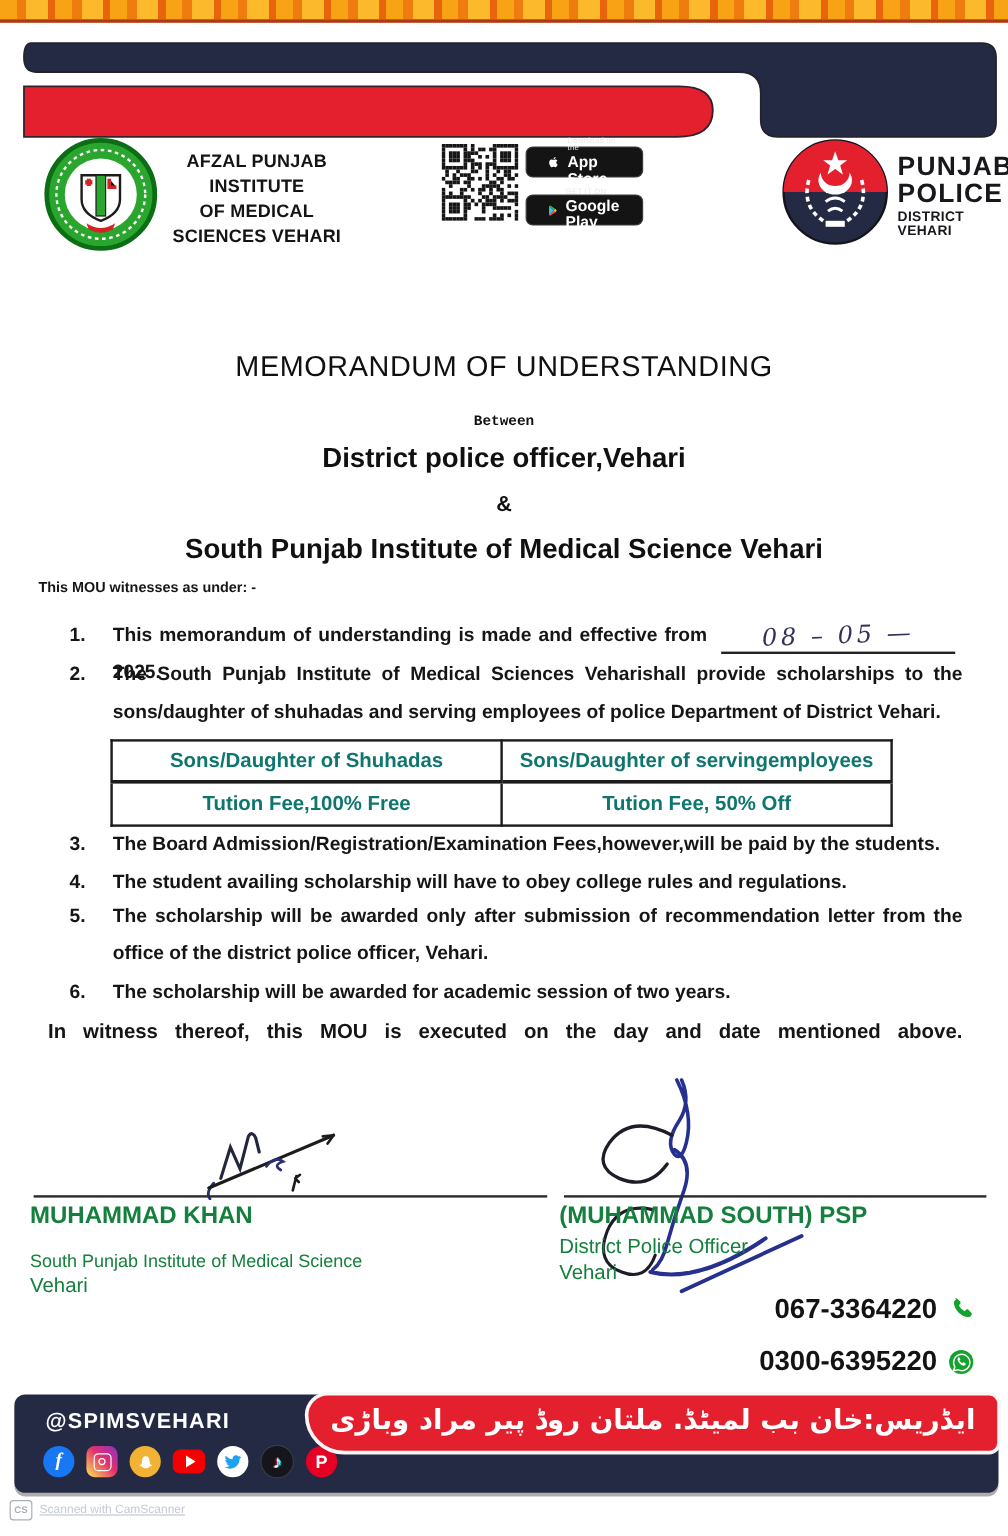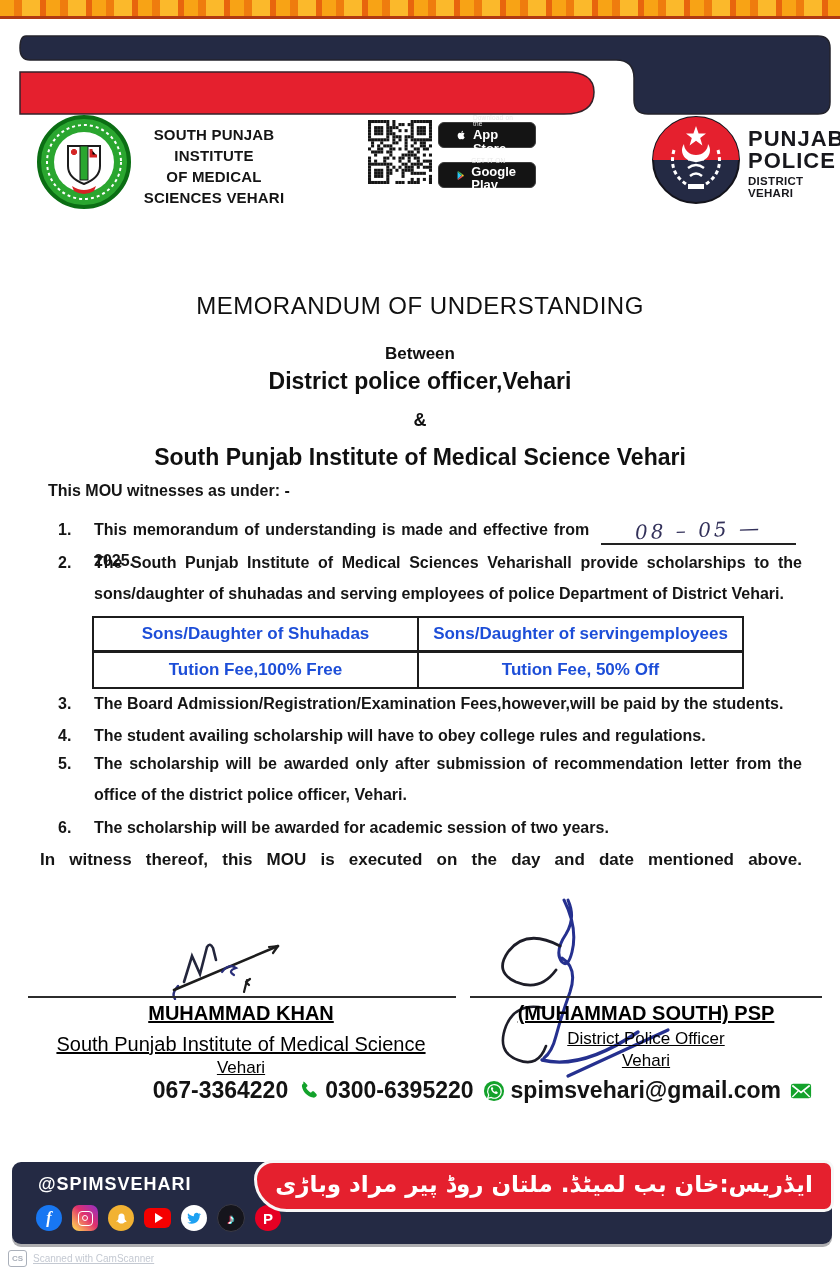--- a/index.html
+++ b/index.html
@@ -24,63 +24,63 @@
   .badge .nm{font-size:13px;font-weight:700;}
   .badge1{top:122px;} .badge2{top:162px;}
   .police-logo{position:absolute;left:650px;top:114px;width:92px;height:92px;}
   .police-name{position:absolute;left:748px;top:128px;line-height:1;}
   .police-name .l1{font-size:22px;font-weight:800;letter-spacing:1px;color:#17171c;}
   .police-name .l3{font-size:11.5px;font-weight:700;margin-top:4px;color:#17171c;letter-spacing:.3px;}
 
   
   .t-center{position:absolute;left:0;right:0;text-align:center;color:#101010;}
   .title{top:292px;font-size:24px;font-weight:400;letter-spacing:.5px;}
-  .between{top:344px;font-size:17px;font-weight:700;}
+  .between{top:344px;font-size:12px;font-weight:700;font-family:Liberation Mono, monospace;}
   .party1{top:368px;font-size:23px;font-weight:700;}
   .amp{top:410px;font-size:18px;font-weight:700;}
   .party2{top:444px;font-size:23px;font-weight:700;}
-  .intro{position:absolute;left:48px;top:482px;font-size:16px;font-weight:800;}
+  .intro{position:absolute;left:32px;top:482px;font-size:12px;font-weight:800;}
 
   
   .item{position:absolute;left:58px;right:38px;display:flex;font-size:16px;font-weight:700;line-height:31px;}
   .item .n{width:36px;flex:0 0 36px;}
   .item .tx{flex:1;text-align:justify;}
   .i1{top:514px;} .i2{top:547px;} .i3{top:688px;} .i4{top:720px;} .i5{top:748px;} .i6{top:812px;}
   .hand-line{display:inline-block;border-bottom:2px solid #222;min-width:195px;text-align:center;
     vertical-align:bottom;line-height:22px;margin:0 6px;}
   .hand{font-family:"DejaVu Serif",serif;font-style:italic;font-size:20px;font-weight:400;
     color:#33315a;letter-spacing:3px;display:inline-block;transform:rotate(-2deg);}
 
   
   .fee-table{position:absolute;left:92px;top:616px;width:652px;border-collapse:collapse;
-    font-size:17px;font-weight:700;color:#1d4ed8;}
+    font-size:17px;font-weight:700;color:#0f766e;}
   .fee-table td,.fee-table th{border:2px solid #1c1c1c;text-align:center;padding:0;}
   .fee-table th{height:32px;border-bottom:3px solid #1c1c1c;}
   .fee-table td{height:34px;}
 
   .closing{position:absolute;left:40px;right:38px;top:850px;font-size:17px;font-weight:700;
     text-align:justify;text-align-last:justify;}
 
   
   .sig-line{position:absolute;border-top:2.5px solid #2c2c2c;height:0;top:996px;}
   .sig-line.left{left:28px;width:428px;}
   .sig-line.right{left:470px;width:352px;}
-  .sig-block{position:absolute;text-align:center;color:#000000;text-decoration:underline;}
+  .sig-block{position:absolute;text-align:left;color:#15803d;}
   .sig-block.left{left:25px;top:1002px;width:432px;}
   .sig-block.right{left:466px;top:1002px;width:360px;}
   .sig-name{font-size:20px;font-weight:800;}
   .sig-role{font-size:17px;margin-top:4px;}
-  .sig-org{font-size:20px;margin-top:8px;}
+  .sig-org{font-size:15px;margin-top:18px;}
   .sig-city{font-size:17px;margin-top:2px;}
   .sig-ink{position:absolute;pointer-events:none;}
   .ink-left{left:160px;top:920px;width:160px;height:80px;}
   .ink-right{left:472px;top:898px;width:250px;height:190px;}
 
   
-  .contact{position:absolute;right:28px;top:1078px;display:flex;flex-direction:row;gap:6px;}
+  .contact{position:absolute;right:28px;top:1078px;display:flex;flex-direction:column;gap:19px;}
   .c-row{display:flex;justify-content:flex-end;align-items:center;gap:9px;height:25px;
     font-size:23px;font-weight:800;color:#131313;}
   .c-icon{width:22px;height:22px;flex:0 0 22px;}
 
   
   .footer{position:absolute;left:12px;right:8px;top:1162px;height:82px;
     background:var(--navy,#242a44);border-radius:9px;box-shadow:0 3px 0 rgba(20,20,30,.35);}
   .handle{position:absolute;left:26px;top:12px;color:#fff;font-size:18px;font-weight:800;letter-spacing:1px;}
   .socials{position:absolute;left:24px;top:42px;display:flex;gap:10px;align-items:center;}
   .s-icon{width:26px;height:26px;border-radius:50%;display:flex;align-items:center;justify-content:center;
@@ -126,21 +126,21 @@
     <circle cx="48" cy="48" r="37" fill="none" stroke="#ffffff" stroke-width="2" stroke-dasharray="3 3"></circle>
     <circle cx="48" cy="48" r="30" fill="#ffffff"></circle>
     <path d="M32 32 h32 v20 q0 12 -16 18 q-16 -6 -16 -18 Z" fill="#fff" stroke="#1c1c1c" stroke-width="2"></path>
     <rect x="44" y="32" width="8" height="34" fill="#2aa62f" stroke="#1c1c1c" stroke-width="1"></rect>
     <path d="M35 38 h6 M38 35 v6" stroke="#d42323" stroke-width="3.4"></path>
     <path d="M55 35 v7 h6" stroke="#d42323" stroke-width="3"></path>
     <path d="M36 72 q12 8 24 0 l-2 5 q-10 6 -20 0 Z" fill="#d42323"></path>
   </svg>
 
   <div class="inst-name">
-    <div>SOUTH PUNJAB</div>
+    <div>AFZAL PUNJAB</div>
     <div>INSTITUTE</div>
     <div>OF MEDICAL</div>
     <div>SCIENCES VEHARI</div>
   </div>
 
   <div class="qr" id="qr"><svg viewBox="0 0 63 63" width="64" height="64" fill="#151515">
         <rect x="0" y="0" width="3" height="3"></rect>
         <rect x="3" y="0" width="3" height="3"></rect>
         <rect x="6" y="0" width="3" height="3"></rect>
         <rect x="9" y="0" width="3" height="3"></rect>

